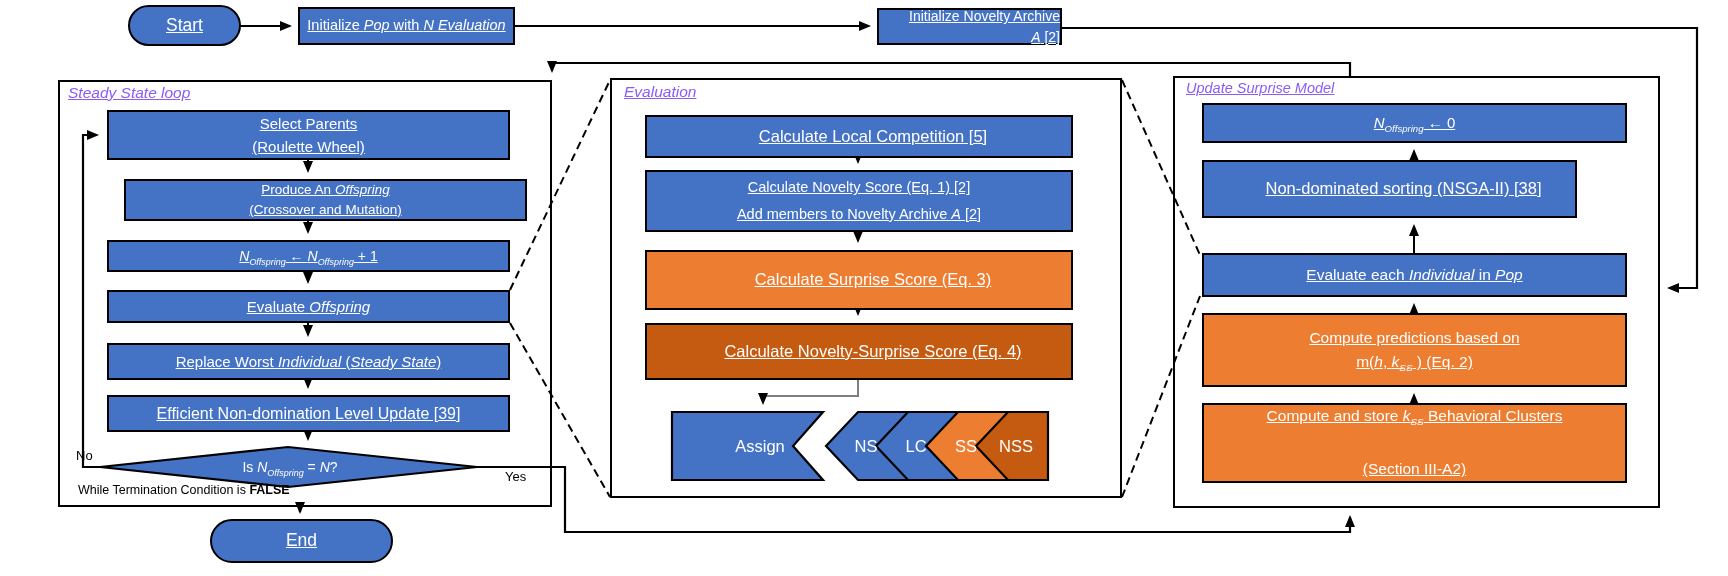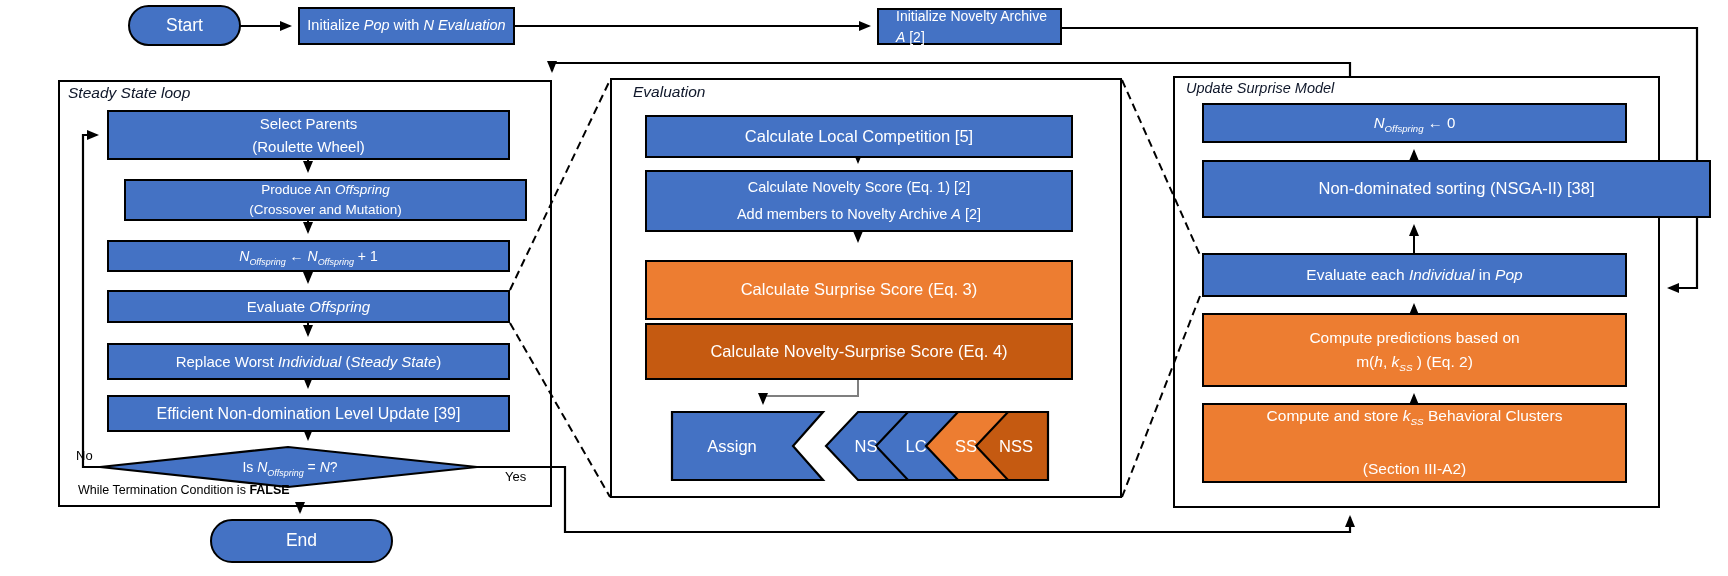--- a/index.html
+++ b/index.html
@@ -1,53 +1,53 @@
 <!DOCTYPE html>
 <html><head>
 <meta charset="utf-8">
 <style>
   html,body{margin:0;padding:0;background:#fff;}
   #canvas{
     position:relative;width:1728px;height:576px;background:#ffffff;
     font-family:"Liberation Sans", sans-serif;overflow:hidden;
   }
   .frame{position:absolute;border:2.5px solid #000;box-sizing:border-box;background:transparent;z-index:1;}
-  .frame-label{position:absolute;font-style:italic;color:#0f172a;z-index:4;white-space:nowrap;}
+  .frame-label{position:absolute;font-style:italic;color:#8b5cf6;z-index:4;white-space:nowrap;text-decoration:underline;}
   #wires{position:absolute;left:0;top:0;z-index:2;}
   .node{
     position:absolute;display:flex;flex-direction:column;align-items:center;justify-content:center;
     color:#fff;border:2.5px solid #000;background:#4472C4;box-sizing:border-box;
-    text-align:left;z-index:3;line-height:1.45;
+    text-align:right;z-index:3;line-height:1.45;text-decoration:underline;
   }
   .node.orange{background:#ED7D31;}
   .node.dkorange{background:#C55A11;}
   .pill{border-radius:22px;border-width:2.5px;}
   .shape-label{
     position:absolute;display:flex;align-items:center;justify-content:center;
     color:#fff;text-align:right;z-index:4;pointer-events:none;white-space:nowrap;
   }
   .tag-label{font-size:16.5px;}
   .annot{position:absolute;color:#000;z-index:4;white-space:nowrap;}
   .it{font-style:italic;}
   .bd{font-weight:bold;}
   sub{font-size:64%;line-height:0;}
   .f145{font-size:14.5px;} .f14{font-size:14px;} .f135{font-size:13.5px;}
   .f15{font-size:15px;} .f155{font-size:15.5px;} .f16{font-size:16px;}
-  .f165{font-size:16.5px;} .f175{font-size:17.5px;} .f13{font-size:13px;} .f125{font-size:12.5px;}
+  .f165{font-size:16.5px;padding-left:28px;} .f175{font-size:17.5px;} .f13{font-size:13px;} .f125{font-size:12.5px;}
 </style>
 </head>
 <body>
 
 <div id="canvas">
 
   <div class="frame" style="left:58px;top:80px;width:494px;height:427px;"></div>
   <span class="frame-label f155" style="left:68px;top:84px;">Steady State loop</span>
 
   <div class="frame" style="left:610px;top:78px;width:512px;height:420px;"></div>
-  <span class="frame-label f155" style="left:624px;top:83px;margin-left:9px;">Evaluation</span>
+  <span class="frame-label f155" style="left:624px;top:83px;">Evaluation</span>
 
   <div class="frame" style="left:1173px;top:76px;width:487px;height:432px;"></div>
   <span class="frame-label f145" style="left:1186px;top:80px;">Update Surprise Model</span>
 
   <svg id="wires" width="1728" height="576" viewBox="0 0 1728 576">
     <defs>
       <marker id="ah" markerUnits="userSpaceOnUse" markerWidth="12" markerHeight="10" refX="10" refY="5" orient="auto">
         <path d="M0,0 L12,5 L0,10 Z" fill="#000"></path>
       </marker>
     </defs>
@@ -153,21 +153,21 @@
 
   <div class="node f165" style="left:645px;top:115px;width:428px;height:43px;">
     <span>Calculate Local Competition [5]</span>
   </div>
 
   <div class="node f145" style="left:645px;top:170px;width:428px;height:62px;justify-content:space-evenly;">
     <span>Calculate Novelty Score (Eq. 1) [2]</span>
     <span><span>Add members to Novelty Archive </span><span class="it">A</span><span> [2]</span></span>
   </div>
 
-  <div class="node orange f165" style="left:645px;top:260px;width:428px;height:60px;">
+  <div class="node orange f165" style="left:645px;top:250px;width:428px;height:60px;">
     <span>Calculate Surprise Score (Eq. 3)</span>
   </div>
 
   <div class="node dkorange f165" style="left:645px;top:323px;width:428px;height:57px;">
     <span>Calculate Novelty-Surprise Score (Eq. 4)</span>
   </div>
 
   <div class="shape-label f165" style="left:672px;top:412px;width:120px;height:68px;">
     <span>Assign</span>
   </div>
@@ -181,21 +181,21 @@
     <span>SS</span>
   </div>
   <div class="shape-label tag-label" style="left:984px;top:412px;width:64px;height:68px;">
     <span>NSS</span>
   </div>
 
   <div class="node f15" style="left:1202px;top:103px;width:425px;height:40px;">
     <span><span class="it">N</span><sub class="it">Offspring</sub><span> ← 0</span></span>
   </div>
 
-  <div class="node f165" style="left:1202px;top:160px;width:509px;height:58px;">
+  <div class="node f165" style="left:1202px;top:160px;width:375px;height:58px;">
     <span>Non-dominated sorting (NSGA-II) [38]</span>
   </div>
 
   <div class="node f155" style="left:1202px;top:253px;width:425px;height:44px;">
     <span><span>Evaluate each </span><span class="it">Individual</span><span> in </span><span class="it">Pop</span></span>
   </div>
 
   <div class="node orange f155" style="left:1202px;top:313px;width:425px;height:74px;line-height:1.55;">
     <span>Compute predictions based on</span>
     <span><span>m(</span><span class="it">h</span><span>, </span><span class="it">k</span><sub class="it">SS</sub><span> ) (Eq. 2)</span></span>

